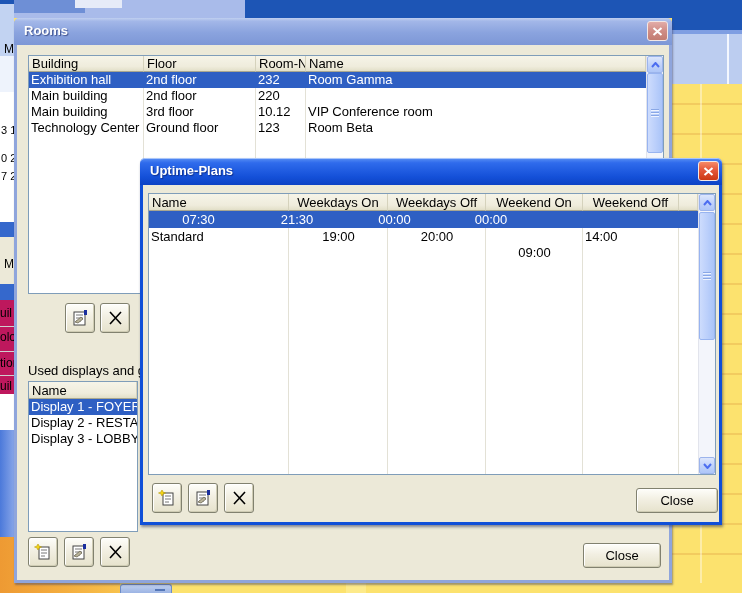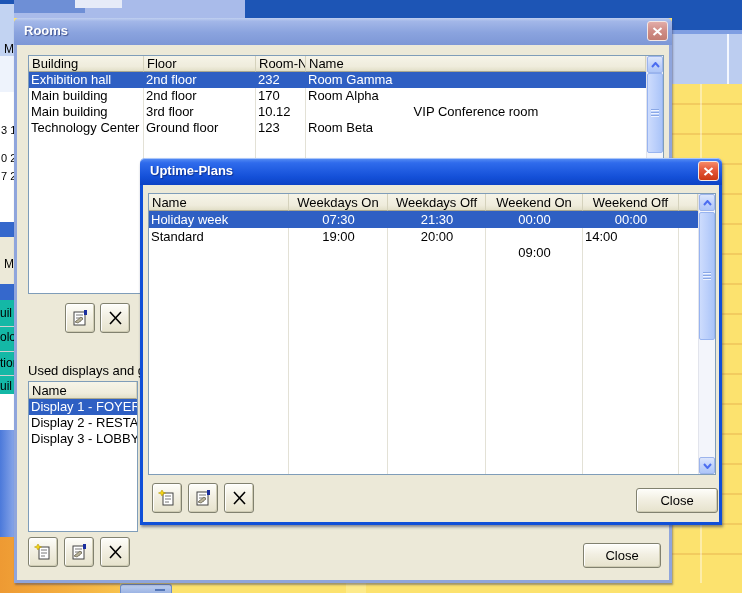--- a/index.html
+++ b/index.html
@@ -130,21 +130,21 @@
   <span class="abs" style="left:1px;top:60px">0  2</span>
   <span class="abs" style="left:1px;top:78px">7  2</span>
 </div>
 <div class="abs" style="left:0;top:222px;width:14px;height:15px;background:#3568cc"></div>
 <div class="frag" style="left:0;top:237px;width:14px;height:47px;background:#ece9d8;font-size:12px">
   <span class="abs" style="left:4px;top:20px">M</span>
 </div>
 <div class="frag" style="left:0;top:284px;width:14px;height:16px;background:#3568cc;color:#fff;font-size:12px">
   <span class="abs" style="left:1px;top:19px">ng</span>
 </div>
-<div class="frag" style="left:0;top:300px;width:22px;height:94px;background:#14b8a6;font-size:12px">
+<div class="frag" style="left:0;top:300px;width:22px;height:94px;background:#be185d;font-size:12px">
   <span class="abs" style="left:0;top:6px">uil</span>
   <span class="abs" style="left:0;top:30px">olo</span>
   <span class="abs" style="left:0;top:56px">tion</span>
   <span class="abs" style="left:0;top:79px">uil</span>
   <div class="abs" style="left:0;top:26px;width:14px;height:1px;background:#cfcfcf"></div>
   <div class="abs" style="left:0;top:51px;width:14px;height:1px;background:#cfcfcf"></div>
   <div class="abs" style="left:0;top:75px;width:14px;height:1px;background:#cfcfcf"></div>
 </div>
 <div class="abs" style="left:0;top:394px;width:14px;height:36px;background:#ffffff"></div>
 <div class="abs" style="left:0;top:430px;width:14px;height:107px;background:linear-gradient(90deg,#4b79da,#86a4e8)"></div>
@@ -175,28 +175,27 @@
         <div class="lv-rows">
           <div class="lv-row sel">
             <div class="lv-cell" style="line-height: 16px; height: 16px; width: 115px; text-align: left;">Exhibition hall</div>
             <div class="lv-cell" style="line-height: 16px; height: 16px; width: 112px; text-align: left;">2nd floor</div>
             <div class="lv-cell" style="line-height: 16px; height: 16px; width: 50px; text-align: left;">232</div>
             <div class="lv-cell" style="line-height: 16px; height: 16px; flex: 1 1 auto; text-align: left;">Room Gamma</div>
           </div>
           <div class="lv-row">
             <div class="lv-cell" style="line-height: 16px; height: 16px; width: 115px; text-align: left;">Main building</div>
             <div class="lv-cell" style="line-height: 16px; height: 16px; width: 112px; text-align: left;">2nd floor</div>
-            <div class="lv-cell" style="line-height: 16px; height: 16px; width: 50px; text-align: left;">170</div>
-            <div class="lv-cell" style="line-height: 16px; height: 16px; flex: 1 1 auto; text-align: left;">Room Alpha</div>
+            <div class="lv-cell" style="line-height: 16px; height: 16px; width: 50px; text-align: left;">220</div>
           </div>
           <div class="lv-row">
             <div class="lv-cell" style="line-height: 16px; height: 16px; width: 115px; text-align: left;">Main building</div>
             <div class="lv-cell" style="line-height: 16px; height: 16px; width: 112px; text-align: left;">3rd floor</div>
             <div class="lv-cell" style="line-height: 16px; height: 16px; width: 50px; text-align: left;">10.12</div>
-            <div class="lv-cell" style="line-height: 16px; height: 16px; flex: 1 1 auto; text-align: center;">VIP Conference room</div>
+            <div class="lv-cell" style="line-height: 16px; height: 16px; flex: 1 1 auto; text-align: left;">VIP Conference room</div>
           </div>
           <div class="lv-row">
             <div class="lv-cell" style="line-height: 16px; height: 16px; width: 115px; text-align: left;">Technology Center</div>
             <div class="lv-cell" style="line-height: 16px; height: 16px; width: 112px; text-align: left;">Ground floor</div>
             <div class="lv-cell" style="line-height: 16px; height: 16px; width: 50px; text-align: left;">123</div>
             <div class="lv-cell" style="line-height: 16px; height: 16px; flex: 1 1 auto; text-align: left;">Room Beta</div>
           </div>
         </div>
       </div>
     <div class="sb" style="right:0;top:0;bottom:0">
@@ -304,21 +303,20 @@
           <div class="lv-hcell" style="line-height: 17px; height: 17px; width: 96px; text-align: center;">Weekend Off</div>
           <div class="lv-hcell" style="line-height: 17px; height: 17px; flex: 1 1 auto; text-align: left;"></div>
         </div>
         <div class="lv-vline" style="left: 139px; top: 17px; bottom: 0px;"></div>
         <div class="lv-vline" style="left: 238px; top: 17px; bottom: 0px;"></div>
         <div class="lv-vline" style="left: 336px; top: 17px; bottom: 0px;"></div>
         <div class="lv-vline" style="left: 433px; top: 17px; bottom: 0px;"></div>
         <div class="lv-vline" style="left: 529px; top: 17px; bottom: 0px;"></div>
         <div class="lv-rows">
           <div class="lv-row sel">
-            <div class="lv-cell" style="line-height: 17px; height: 17px; width: 140px; text-align: left;">Holiday week</div>
             <div class="lv-cell" style="line-height: 17px; height: 17px; width: 99px; text-align: center;">07:30</div>
             <div class="lv-cell" style="line-height: 17px; height: 17px; width: 98px; text-align: center;">21:30</div>
             <div class="lv-cell" style="line-height: 17px; height: 17px; width: 97px; text-align: center;">00:00</div>
             <div class="lv-cell" style="line-height: 17px; height: 17px; width: 96px; text-align: center;">00:00</div>
             <div class="lv-cell" style="line-height: 17px; height: 17px; flex: 1 1 auto; text-align: left;"></div>
           </div>
           <div class="lv-row">
             <div class="lv-cell" style="line-height: 17px; height: 17px; width: 140px; text-align: left;">Standard</div>
             <div class="lv-cell" style="line-height: 17px; height: 17px; width: 99px; text-align: center;">19:00</div>
             <div class="lv-cell" style="line-height: 17px; height: 17px; width: 98px; text-align: center;">20:00</div>

